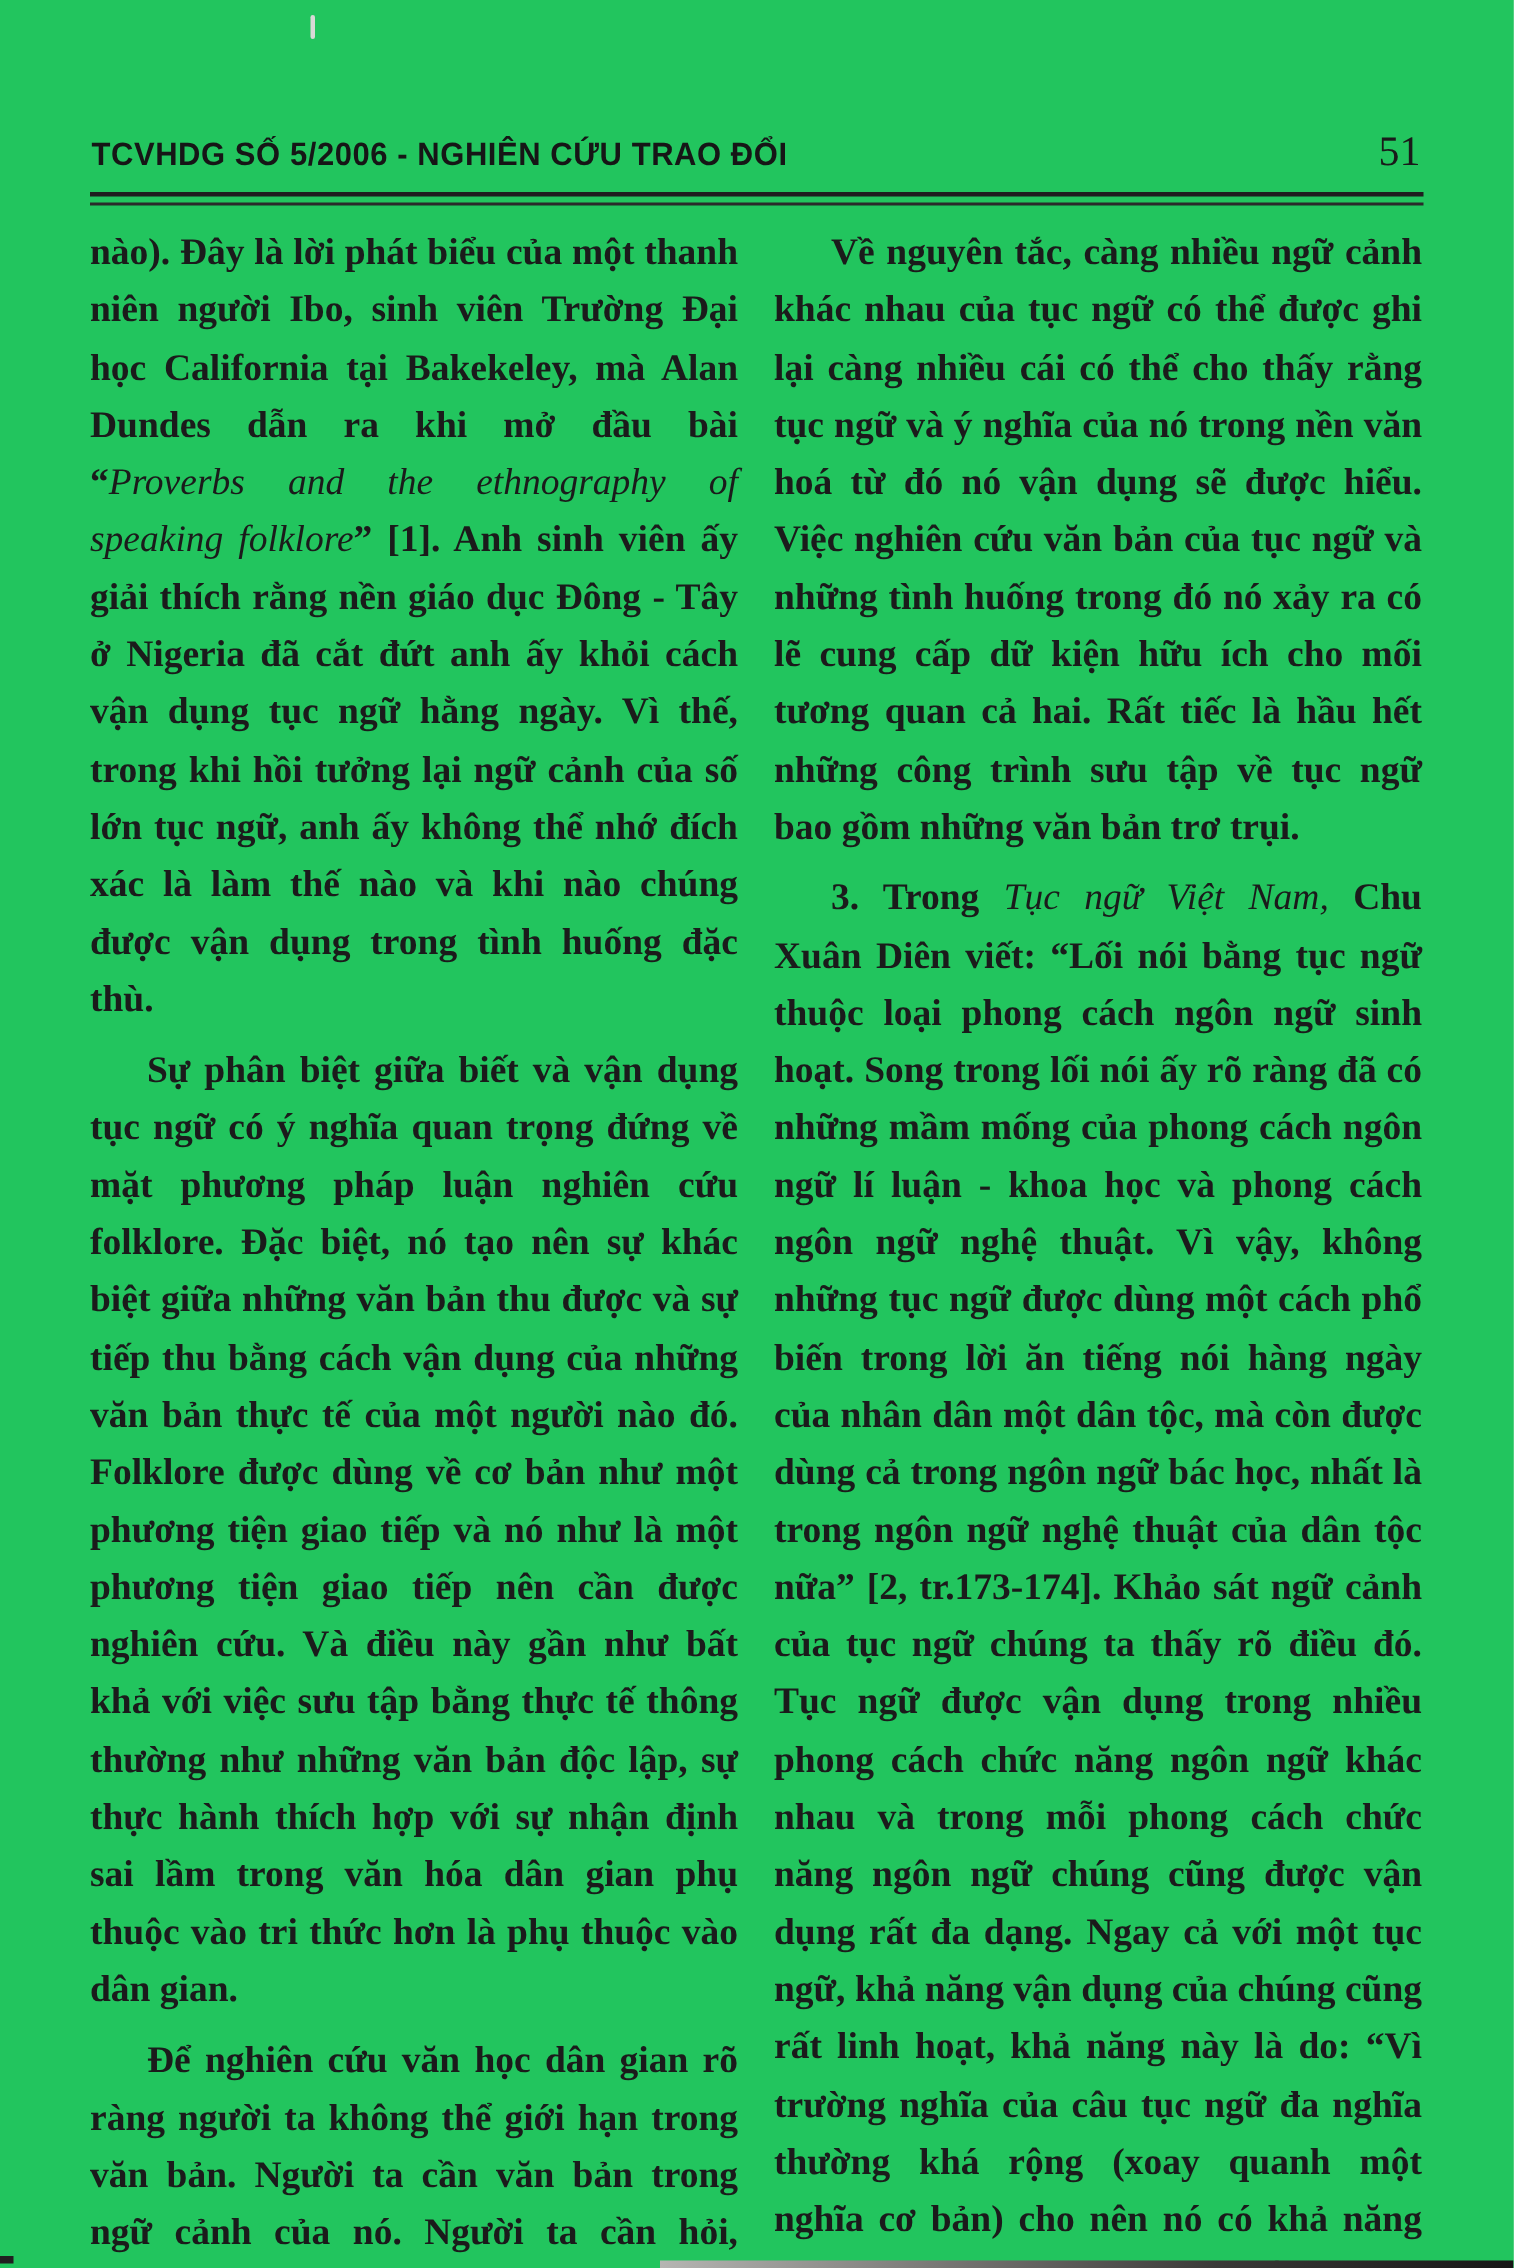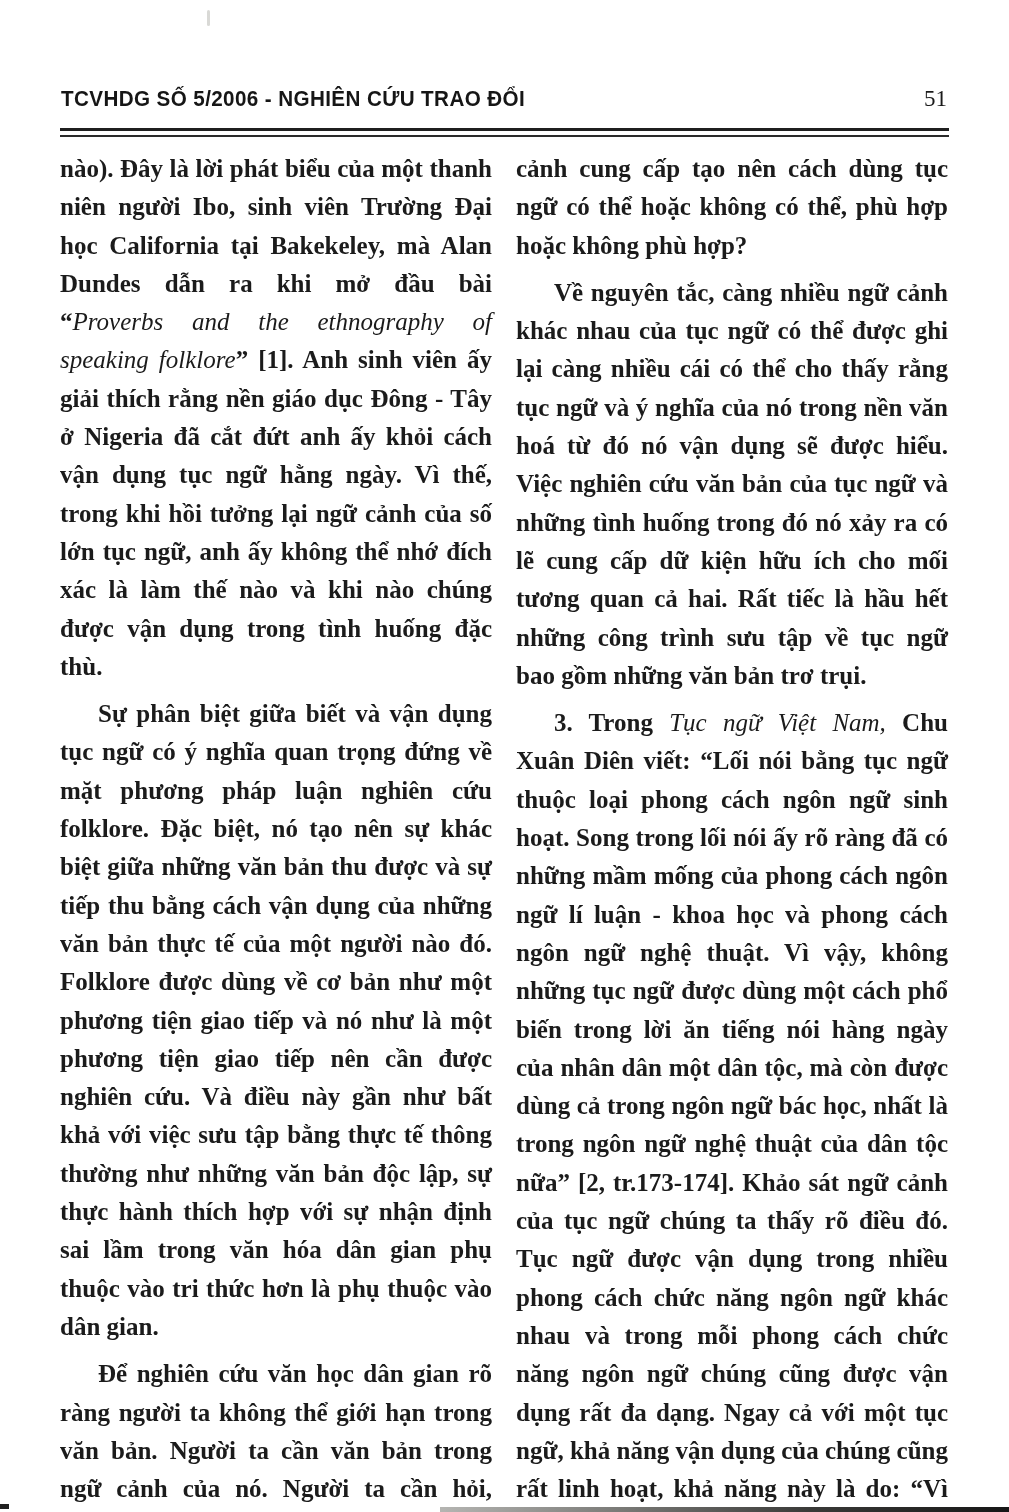--- a/index.html
+++ b/index.html
@@ -3,21 +3,21 @@
 <meta charset="utf-8">
 <style>
   html, body { margin: 0; padding: 0; }
   body { background: #e8e8e6; font-family: "Liberation Serif", serif; }
 
   .page {
     position: relative;
     width: 1009px;
     height: 1512px;
     margin: 0 auto;
-    background: #ffffff;
+    background: #22c55e;
     color: #1a1a1a;
     overflow: hidden;
   }
 
   .scan-speck {
     position: absolute;
     left: 207px; top: 10px;
     width: 3px; height: 16px;
     background: #d9d9d6;
     border-radius: 2px;
@@ -35,21 +35,21 @@
     font-weight: bold;
     font-size: 21.5px;
     letter-spacing: 0.4px;
     transform: scaleX(0.96);
     transform-origin: left;
     white-space: nowrap;
     color: #161616;
   }
   .page-number {
     font-family: "Liberation Serif", serif;
-    font-size: 23px;
+    font-size: 28px;
     color: #1a1a1a;
     text-align: center;
   }
 
   .double-rule {
     position: absolute;
     left: 60px; right: 60px; top: 128px;
     height: 4px;
     border-top: 3px solid #1f1f1f;
     border-bottom: 2px solid #2a2a2a;
@@ -105,21 +105,20 @@
 
   <div class="double-rule"></div>
 
   <div class="body-columns">
     <div class="column">
         <p class="para"><span class="run-normal">nào). Đây là lời phát biểu của một thanh niên người Ibo, sinh viên Trường Đại học California tại Bakekeley, mà Alan Dundes dẫn ra khi mở đầu bài “</span><span class="run-italic">Proverbs and the ethnography of speaking folklore</span><span class="run-normal">” [1]. Anh sinh viên ấy giải thích rằng nền giáo dục Đông - Tây ở Nigeria đã cắt đứt anh ấy khỏi cách vận dụng tục ngữ hằng ngày. Vì thế, trong khi hồi tưởng lại ngữ cảnh của số lớn tục ngữ, anh ấy không thể nhớ đích xác là làm thế nào và khi nào chúng được vận dụng trong tình huống đặc thù.</span></p>
         <p class="para indent"><span class="run-normal">Sự phân biệt giữa biết và vận dụng tục ngữ có ý nghĩa quan trọng đứng về mặt phương pháp luận nghiên cứu folklore. Đặc biệt, nó tạo nên sự khác biệt giữa những văn bản thu được và sự tiếp thu bằng cách vận dụng của những văn bản thực tế của một người nào đó. Folklore được dùng về cơ bản như một phương tiện giao tiếp và nó như là một phương tiện giao tiếp nên cần được nghiên cứu. Và điều này gần như bất khả với việc sưu tập bằng thực tế thông thường như những văn bản độc lập, sự thực hành thích hợp với sự nhận định sai lầm trong văn hóa dân gian phụ thuộc vào tri thức hơn là phụ thuộc vào dân gian.</span></p>
         <p class="para indent"><span class="run-normal">Để nghiên cứu văn học dân gian rõ ràng người ta không thể giới hạn trong văn bản. Người ta cần văn bản trong ngữ cảnh của nó. Người ta cần hỏi, không chỉ cho tục ngữ mà còn cho thông tin được xem như là những thành tố khác của những tình huống mà trong đó tục ngữ được dùng. Cái gì là những quy luật chi phối? Ai có thể dùng tục ngữ và nói về ai? Tùy thuộc vào những trường hợp nào? Nơi nào? Với những người có mặt hay vắng mặt? Dùng trong kênh giao tiếp nào? Có những hạn chế hoặc những sự chỉ dẫn về cách dùng tục ngữ hoặc tục ngữ phải làm với những chủ đề đặc biệt? Với những mối quan hệ đặc biệt giữa người phát ngôn và người thụ ngôn? Cái gì chính xác là những nhân tố ngữ</span></p>
       </div>
     <div class="column">
-        <p class="para"><span class="run-normal">cảnh cung cấp tạo nên cách dùng tục ngữ có thể hoặc không có thể, phù hợp hoặc không phù hợp?</span></p>
         <p class="para indent"><span class="run-normal">Về nguyên tắc, càng nhiều ngữ cảnh khác nhau của tục ngữ có thể được ghi lại càng nhiều cái có thể cho thấy rằng tục ngữ và ý nghĩa của nó trong nền văn hoá từ đó nó vận dụng sẽ được hiểu. Việc nghiên cứu văn bản của tục ngữ và những tình huống trong đó nó xảy ra có lẽ cung cấp dữ kiện hữu ích cho mối tương quan cả hai. Rất tiếc là hầu hết những công trình sưu tập về tục ngữ bao gồm những văn bản trơ trụi.</span></p>
         <p class="para indent"><span class="run-bold">3.</span><span class="run-normal"> Trong </span><span class="run-italic">Tục ngữ Việt Nam,</span><span class="run-normal"> Chu Xuân Diên viết: “Lối nói bằng tục ngữ thuộc loại phong cách ngôn ngữ sinh hoạt. Song trong lối nói ấy rõ ràng đã có những mầm mống của phong cách ngôn ngữ lí luận - khoa học và phong cách ngôn ngữ nghệ thuật. Vì vậy, không những tục ngữ được dùng một cách phổ biến trong lời ăn tiếng nói hàng ngày của nhân dân một dân tộc, mà còn được dùng cả trong ngôn ngữ bác học, nhất là trong ngôn ngữ nghệ thuật của dân tộc nữa” [2, tr.173-174]. Khảo sát ngữ cảnh của tục ngữ chúng ta thấy rõ điều đó. Tục ngữ được vận dụng trong nhiều phong cách chức năng ngôn ngữ khác nhau và trong mỗi phong cách chức năng ngôn ngữ chúng cũng được vận dụng rất đa dạng. Ngay cả với một tục ngữ, khả năng vận dụng của chúng cũng rất linh hoạt, khả năng này là do: “Vì trường nghĩa của câu tục ngữ đa nghĩa thường khá rộng (xoay quanh một nghĩa cơ bản) cho nên nó có khả năng ứng dụng vào những tình huống, hoàn cảnh khác nhau. Trên thực tế, sử dụng tục ngữ một cách đích đáng, ở hoàn cảnh thích hợp, xét về mặt “hành ngôn”, gần như là khám phá ra một nghĩa mới thuộc trường nghĩa của nó, nếu không muốn nói là “phát minh” ra một “ẩn dụ” mới [11, tr.379].</span></p>
       </div>
   </div>
 
   <div class="bottom-scan-bar"></div>
   <div class="bottom-left-mark"></div>
 
 </div>
 

